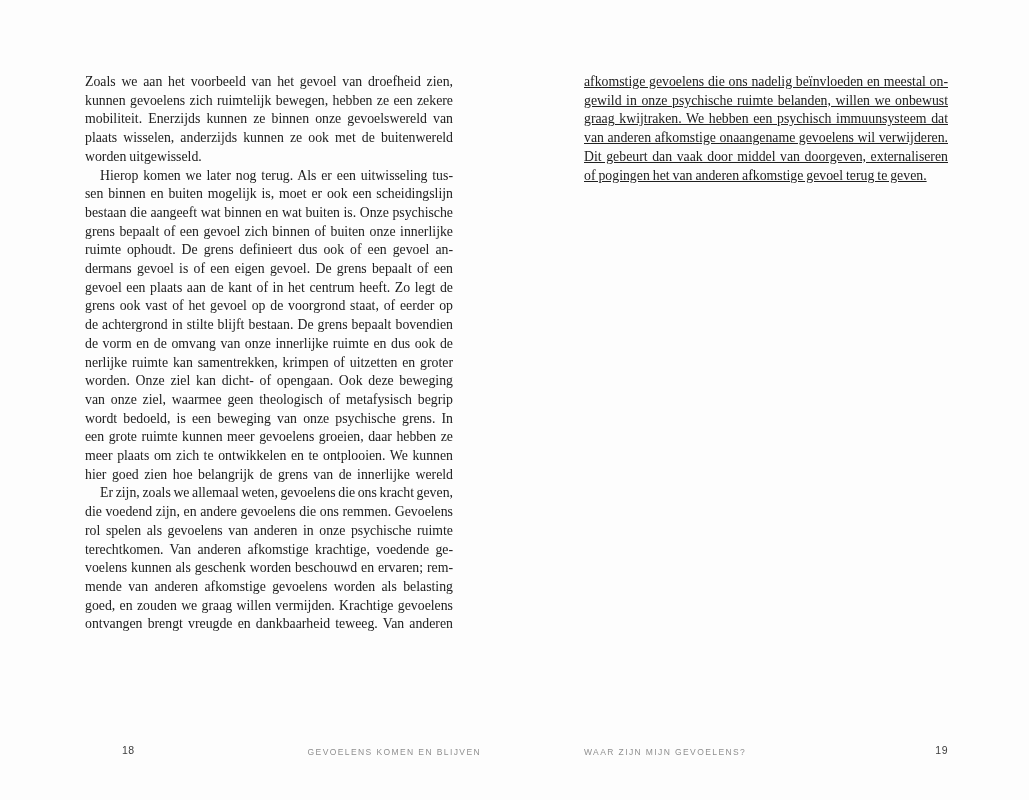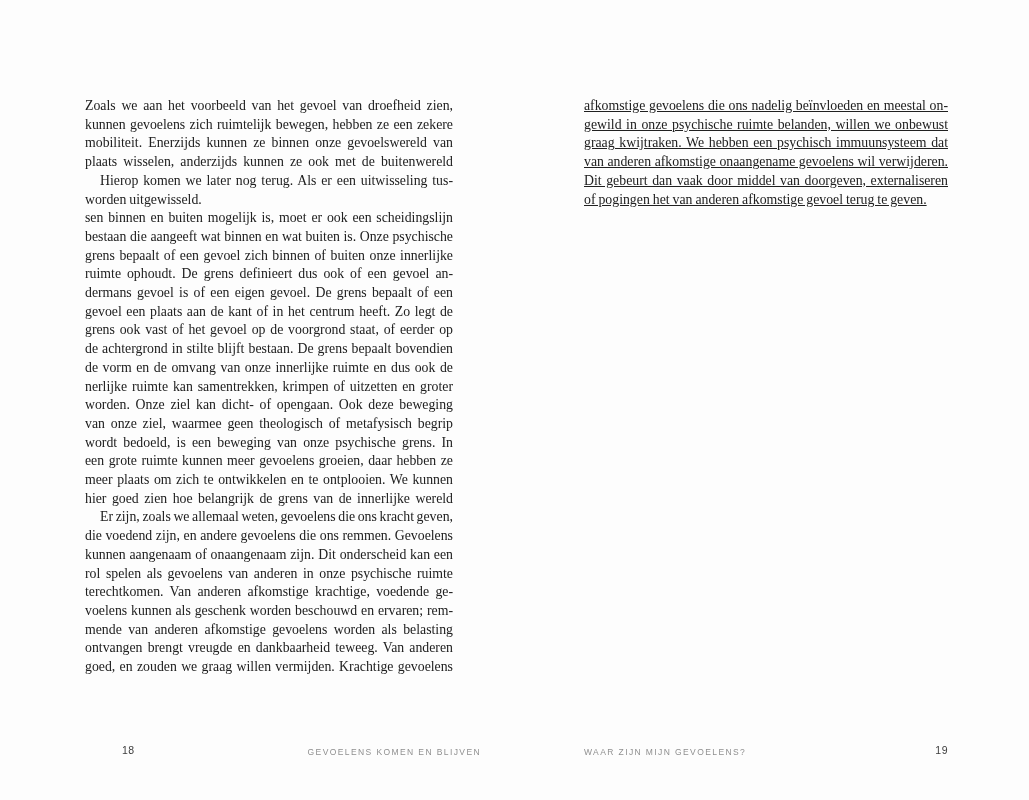--- a/index.html
+++ b/index.html
@@ -12,21 +12,20 @@
     font-family: "Liberation Serif", serif;
   }
   .spread { position: absolute; inset: 0; }
   .text-col {
     position: absolute;
     top: 73px;
     color: #202020;
     font-size: 13.8px;
     line-height: 18.7px;
     word-spacing: -1.5px;
-    margin-top: 24px;
   }
   .col-left  { left: 85px;  width: 368px; }
   .col-right { left: 584px; width: 364px; text-decoration: underline; }
   .line {
     text-align: justify;
     text-align-last: justify;
   }
   .line.end {
     text-align-last: left;
     word-spacing: -0.5px;
@@ -59,47 +58,46 @@
 <body>
 
 <div class="spread">
 
   <div>
     <div class="text-col col-left">
         <div class="line"><span>Zoals we aan het voorbeeld van het gevoel van droefheid zien,</span></div>
         <div class="line"><span>kunnen gevoelens zich ruimtelijk bewegen, hebben ze een zekere</span></div>
         <div class="line"><span>mobiliteit. Enerzijds kunnen ze binnen onze gevoelswereld van</span></div>
         <div class="line"><span>plaats wisselen, anderzijds kunnen ze ook met de buitenwereld</span></div>
+        <div class="line end"><span>worden uitgewisseld.</span></div>
         <div class="line indent"><span>Hierop komen we later nog terug. Als er een uitwisseling tus-</span></div>
-        <div class="line end"><span>worden uitgewisseld.</span></div>
         <div class="line"><span>sen binnen en buiten mogelijk is, moet er ook een scheidingslijn</span></div>
         <div class="line"><span>bestaan die aangeeft wat binnen en wat buiten is. Onze psychische</span></div>
         <div class="line"><span>grens bepaalt of een gevoel zich binnen of buiten onze innerlijke</span></div>
         <div class="line"><span>ruimte ophoudt. De grens definieert dus ook of een gevoel an-</span></div>
         <div class="line"><span>dermans gevoel is of een eigen gevoel. De grens bepaalt of een</span></div>
         <div class="line"><span>gevoel een plaats aan de kant of in het centrum heeft. Zo legt de</span></div>
         <div class="line"><span>grens ook vast of het gevoel op de voorgrond staat, of eerder op</span></div>
         <div class="line"><span>de achtergrond in stilte blijft bestaan. De grens bepaalt bovendien</span></div>
         <div class="line"><span>de vorm en de omvang van onze innerlijke ruimte en dus ook de</span></div>
         <div class="line"><span>nerlijke ruimte kan samentrekken, krimpen of uitzetten en groter</span></div>
         <div class="line"><span>worden. Onze ziel kan dicht- of opengaan. Ook deze beweging</span></div>
         <div class="line"><span>van onze ziel, waarmee geen theologisch of metafysisch begrip</span></div>
         <div class="line"><span>wordt bedoeld, is een beweging van onze psychische grens. In</span></div>
         <div class="line"><span>een grote ruimte kunnen meer gevoelens groeien, daar hebben ze</span></div>
         <div class="line"><span>meer plaats om zich te ontwikkelen en te ontplooien. We kunnen</span></div>
         <div class="line"><span>hier goed zien hoe belangrijk de grens van de innerlijke wereld</span></div>
         <div class="line indent"><span>Er zijn, zoals we allemaal weten, gevoelens die ons kracht geven,</span></div>
         <div class="line"><span>die voedend zijn, en andere gevoelens die ons remmen. Gevoelens</span></div>
-        <div class="line"><span>kunnen aangenaam of onaangenaam zijn. Dit onderscheid kan een</span></div>
         <div class="line"><span>rol spelen als gevoelens van anderen in onze psychische ruimte</span></div>
         <div class="line"><span>terechtkomen. Van anderen afkomstige krachtige, voedende ge-</span></div>
         <div class="line"><span>voelens kunnen als geschenk worden beschouwd en ervaren; rem-</span></div>
         <div class="line"><span>mende van anderen afkomstige gevoelens worden als belasting</span></div>
+        <div class="line"><span>goed, en zouden we graag willen vermijden. Krachtige gevoelens</span></div>
         <div class="line"><span>ontvangen brengt vreugde en dankbaarheid teweeg. Van anderen</span></div>
-        <div class="line"><span>goed, en zouden we graag willen vermijden. Krachtige gevoelens</span></div>
       </div>
     <span class="footer-item pagenum pn-left">18</span>
     <span class="footer-item running run-left">GEVOELENS KOMEN EN BLIJVEN</span>
   </div>
 
   <div>
     <div class="text-col col-right">
         <div class="line"><span>afkomstige gevoelens die ons nadelig beïnvloeden en meestal on-</span></div>
         <div class="line"><span>gewild in onze psychische ruimte belanden, willen we onbewust</span></div>
         <div class="line"><span>graag kwijtraken. We hebben een psychisch immuunsysteem dat</span></div>

